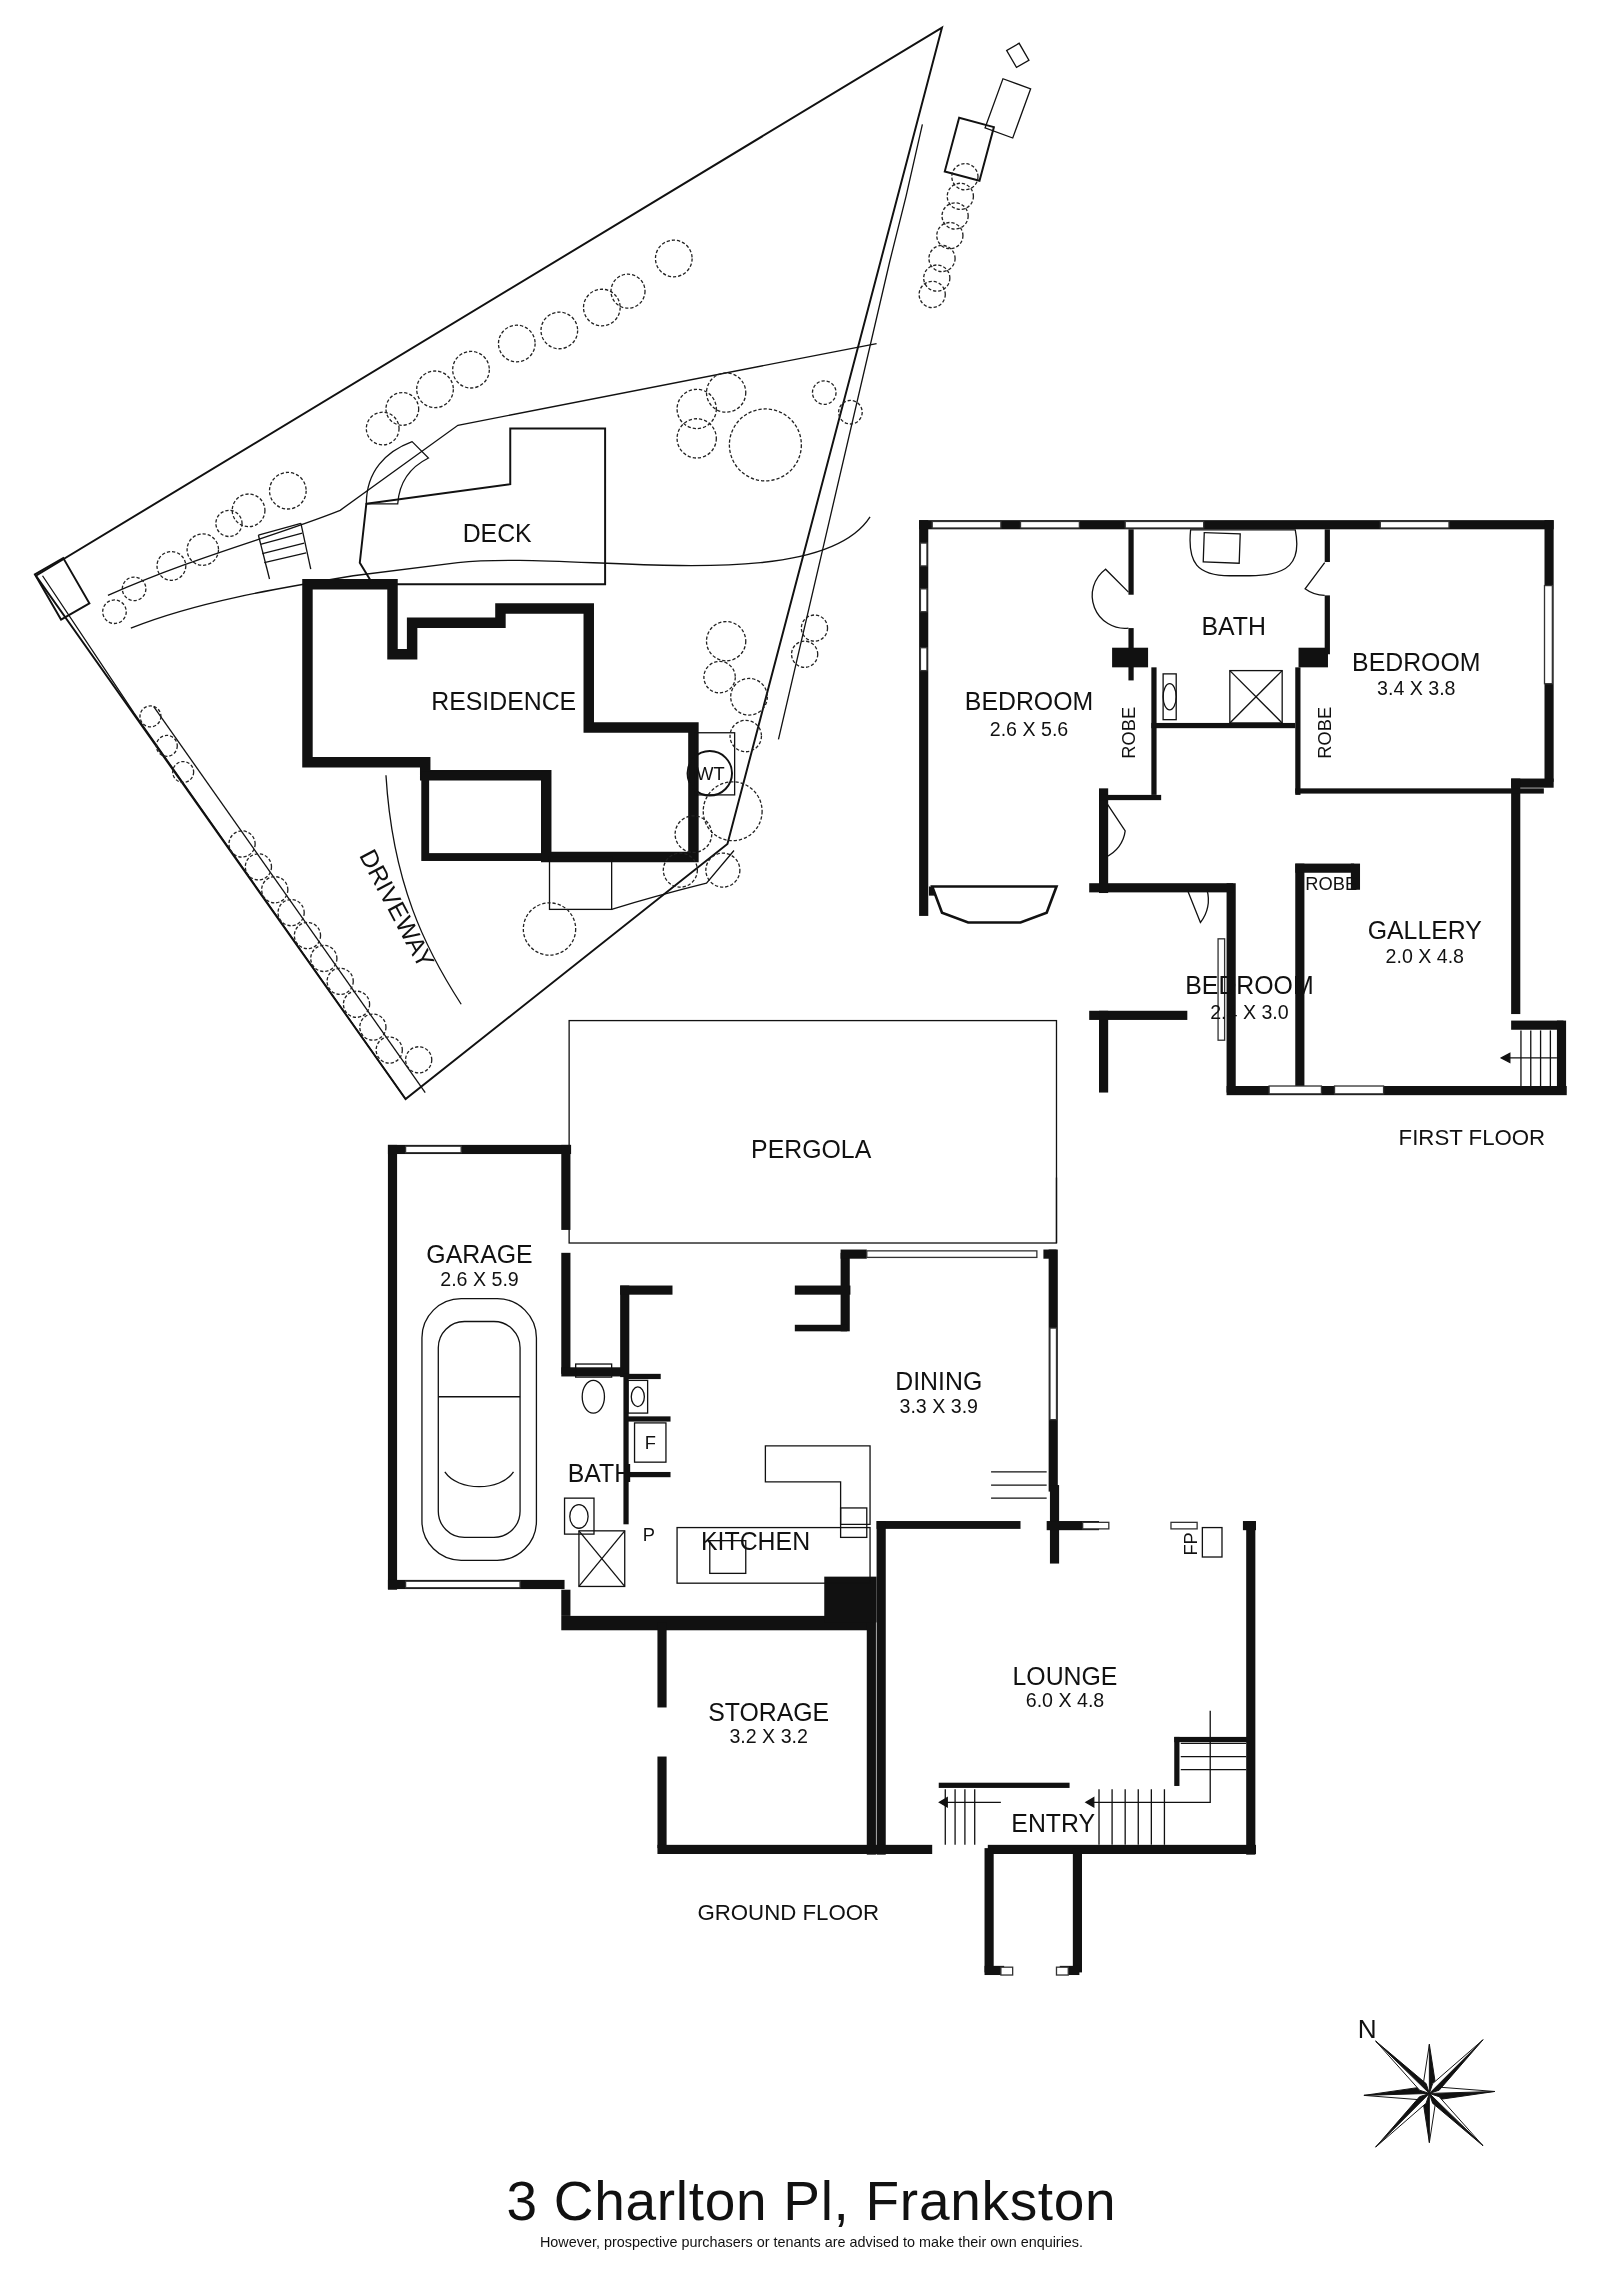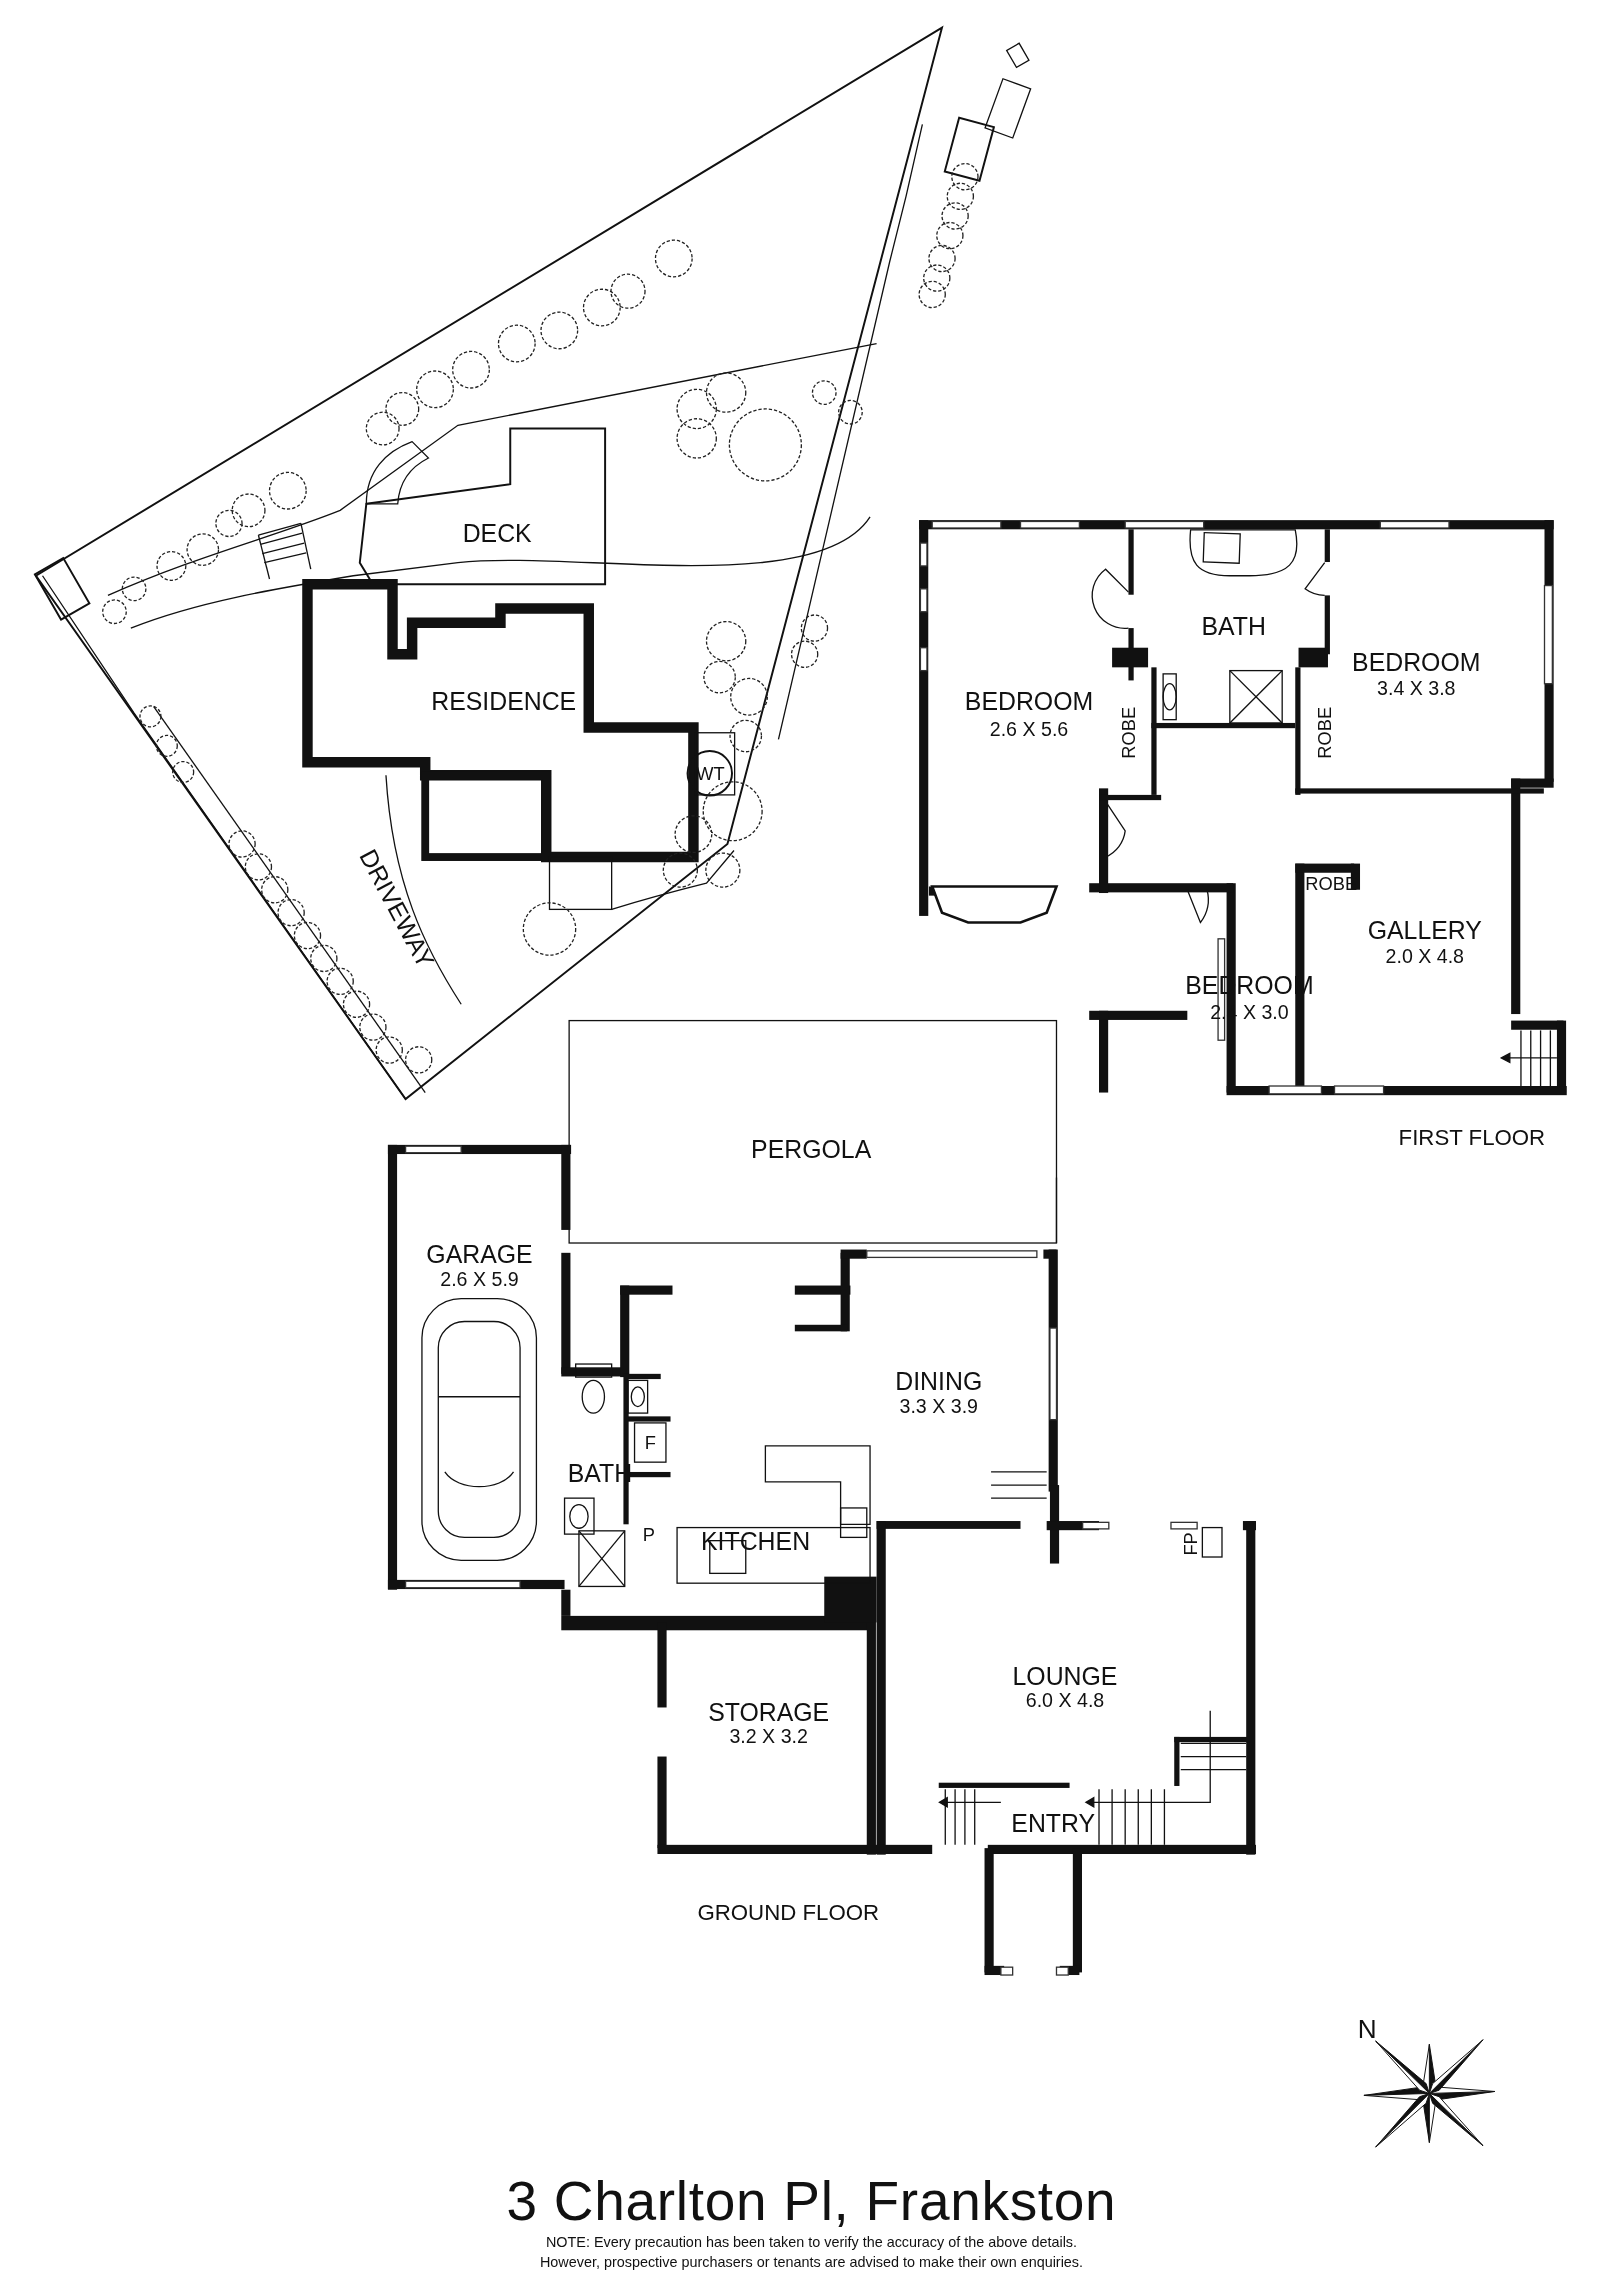--- a/index.html
+++ b/index.html
@@ -360,16 +360,15 @@
         <polygon points="82,-82 5,-15 0,0" fill="#fff"></polygon>
       <polygon points="-82,82 -15,5 0,0"></polygon>
         <polygon points="-82,82 -5,15 0,0" fill="#fff"></polygon>
     </g>
     <text class="lbl" x="-95" y="-85" font-size="40" text-anchor="middle">N</text>
   </g>
 </svg>
 
 <div class="title">3 Charlton Pl, Frankston</div>
 <div class="note">
-  <div>NOTE: Every precaution has been taken to verify the accuracy of the above details.</div>
   <div>However, prospective purchasers or tenants are advised to make their own enquiries.</div>
 </div>
 
 
 </body></html>

